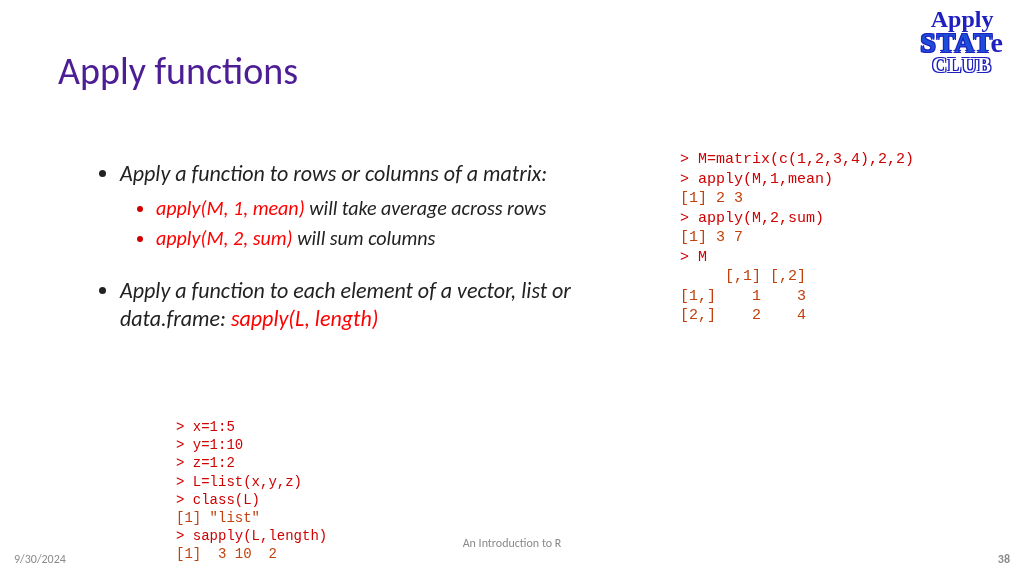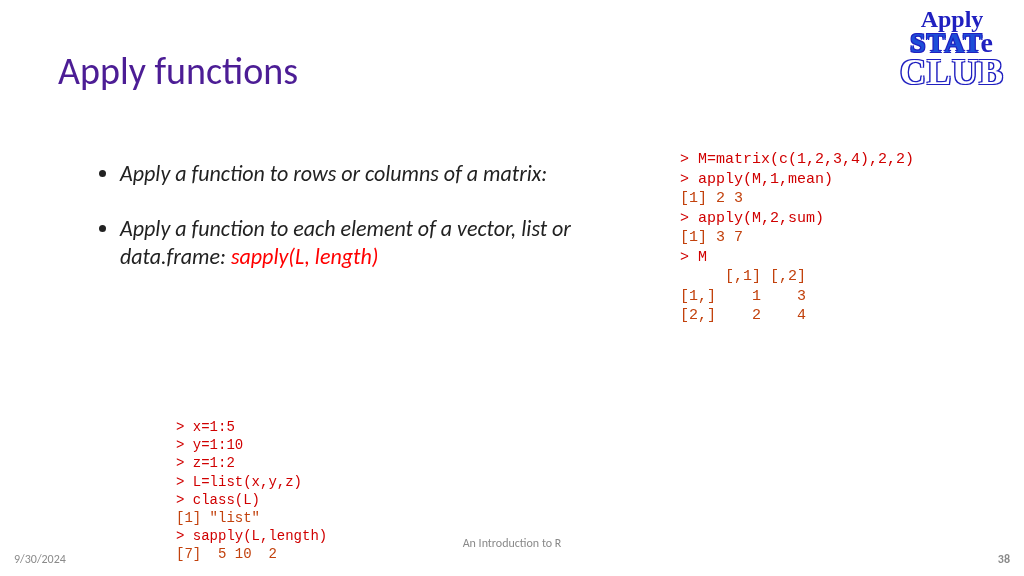--- a/index.html
+++ b/index.html
@@ -17,21 +17,21 @@
     font-family: Georgia, 'Times New Roman', serif; font-weight: bold;
     color: #2020c0; line-height: 0.92;
   }
   .logo .l1 { font-size: 24px; }
   .logo .l2 { font-size: 28px; letter-spacing: 1px; }
   .logo .l2 .outline {
     color: #1d4ed8;
     text-shadow: -1px -1px 0 #2020c0, 1px -1px 0 #2020c0,
                  -1px 1px 0 #2020c0, 1px 1px 0 #2020c0;
   }
-  .logo .l3 { font-size: 36px; letter-spacing: 1px;
+  .logo .l3 { font-size: 20px; letter-spacing: 1px;
     color: #fff;
     text-shadow: -1.2px -1.2px 0 #2020c0, 1.2px -1.2px 0 #2020c0,
                  -1.2px 1.2px 0 #2020c0, 1.2px 1.2px 0 #2020c0;
   }
   .body-left {
     position: absolute; left: 96px; top: 160px; width: 540px;
     font-size: 22px; color: #222; line-height: 1.3;
   }
   ul.main { list-style: disc; padding-left: 24px; }
   ul.main > li { margin-bottom: 26px; font-style: italic; }
@@ -67,20 +67,24 @@
 <div class="logo">
   <div class="l1">Apply</div>
   <div class="l2"><span class="outline">STAT</span><span>e</span></div>
   <div class="l3">CLUB</div>
 </div>
 
 <div class="body-left">
   <ul class="main">
     <li>
       <span>Apply a function to rows or columns of a matrix:</span>
+      <ul class="sub">
+        <li><span class="red">apply(M, 1, mean)</span><span> will take average across rows</span></li>
+        <li><span class="red">apply(M, 2, sum)</span><span> will sum columns</span></li>
+      </ul>
     </li>
     <li><span>Apply a function to each element of a vector, list or data.frame: </span><span class="red">sapply(L, length)</span></li>
   </ul>
 </div>
 
 <div class="code-right"><span class="cr">&gt; M=matrix(c(1,2,3,4),2,2)</span>
 <span class="cr">&gt; apply(M,1,mean)</span>
 <span class="cb">[1] 2 3</span>
 <span class="cr">&gt; apply(M,2,sum)</span>
 <span class="cb">[1] 3 7</span>
@@ -89,19 +93,19 @@
 <span class="cb">[1,]    1    3</span>
 <span class="cb">[2,]    2    4</span></div>
 
 <div class="code-bottom"><span class="cr">&gt; x=1:5</span>
 <span class="cr">&gt; y=1:10</span>
 <span class="cr">&gt; z=1:2</span>
 <span class="cr">&gt; L=list(x,y,z)</span>
 <span class="cr">&gt; class(L)</span>
 <span class="cb">[1] "list"</span>
 <span class="cr">&gt; sapply(L,length)</span>
-<span class="cb">[7]  5 10  2</span></div>
+<span class="cb">[1]  3 10  2</span></div>
 
 <div class="footer">
   <span class="date">9/30/2024</span>
   <span class="mid">An Introduction to R</span>
   <span class="num">38</span>
 </div>
 
 </body></html>

